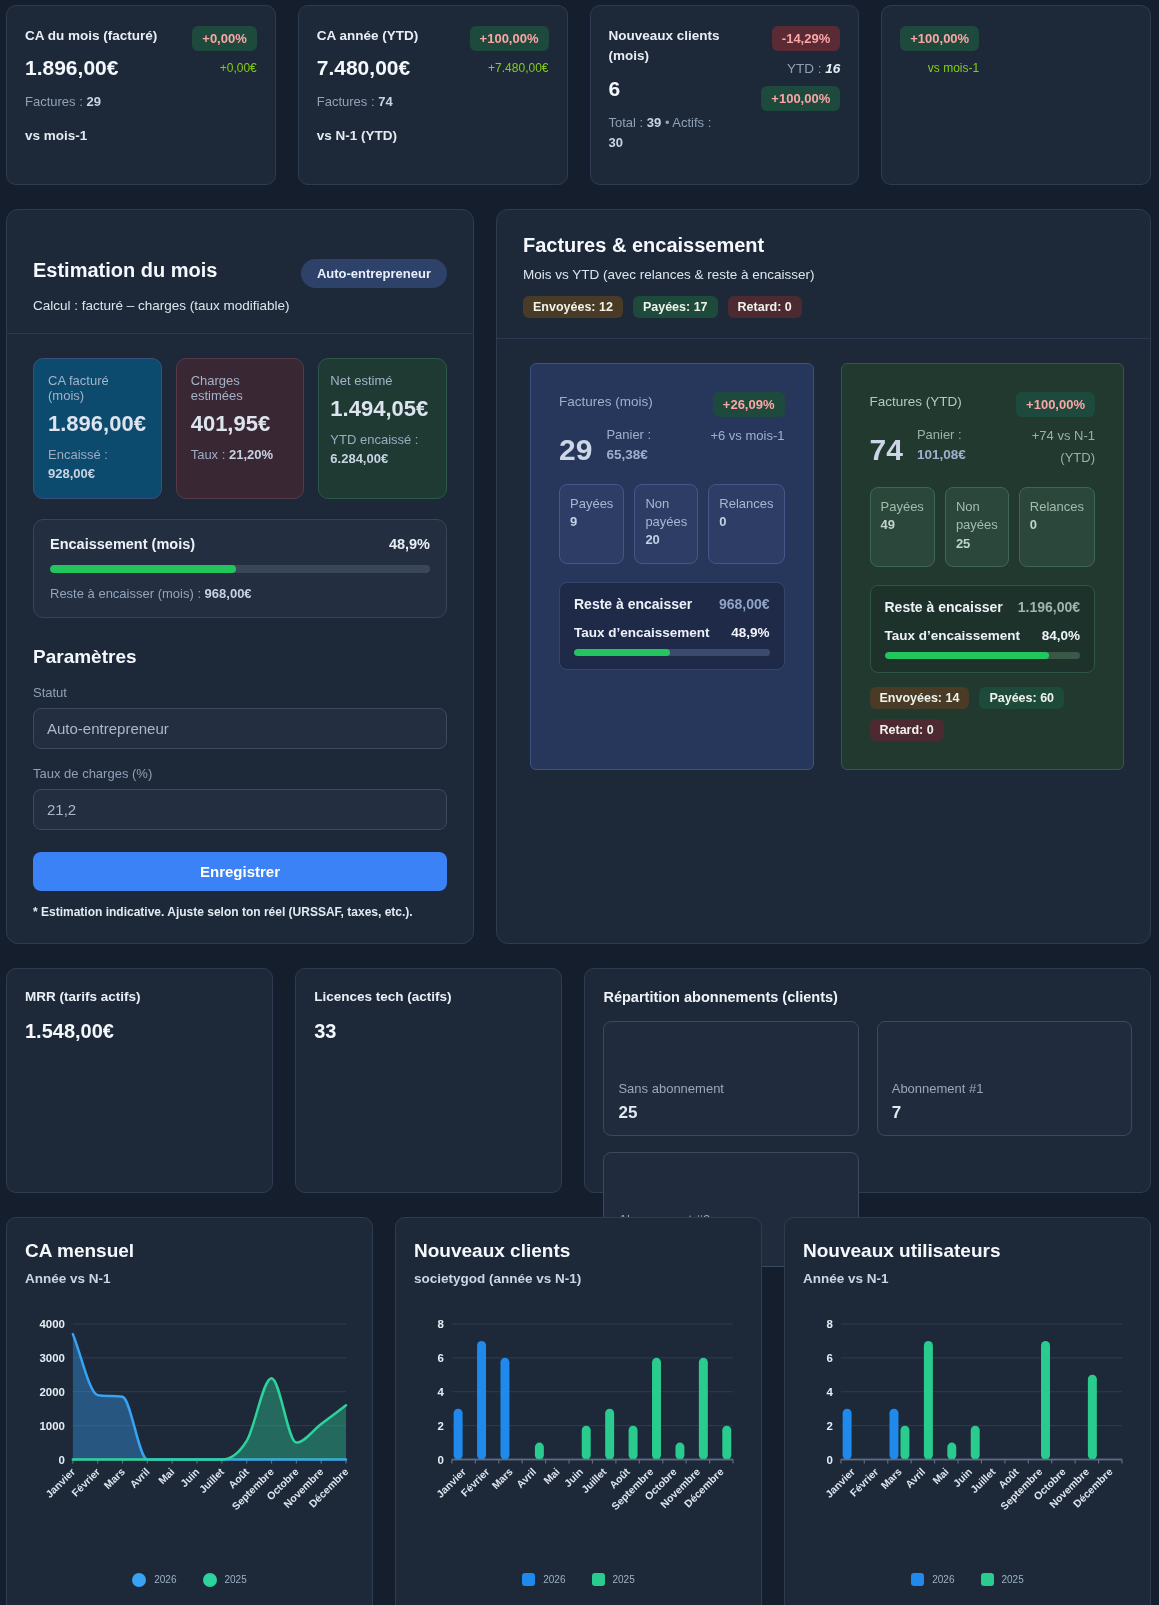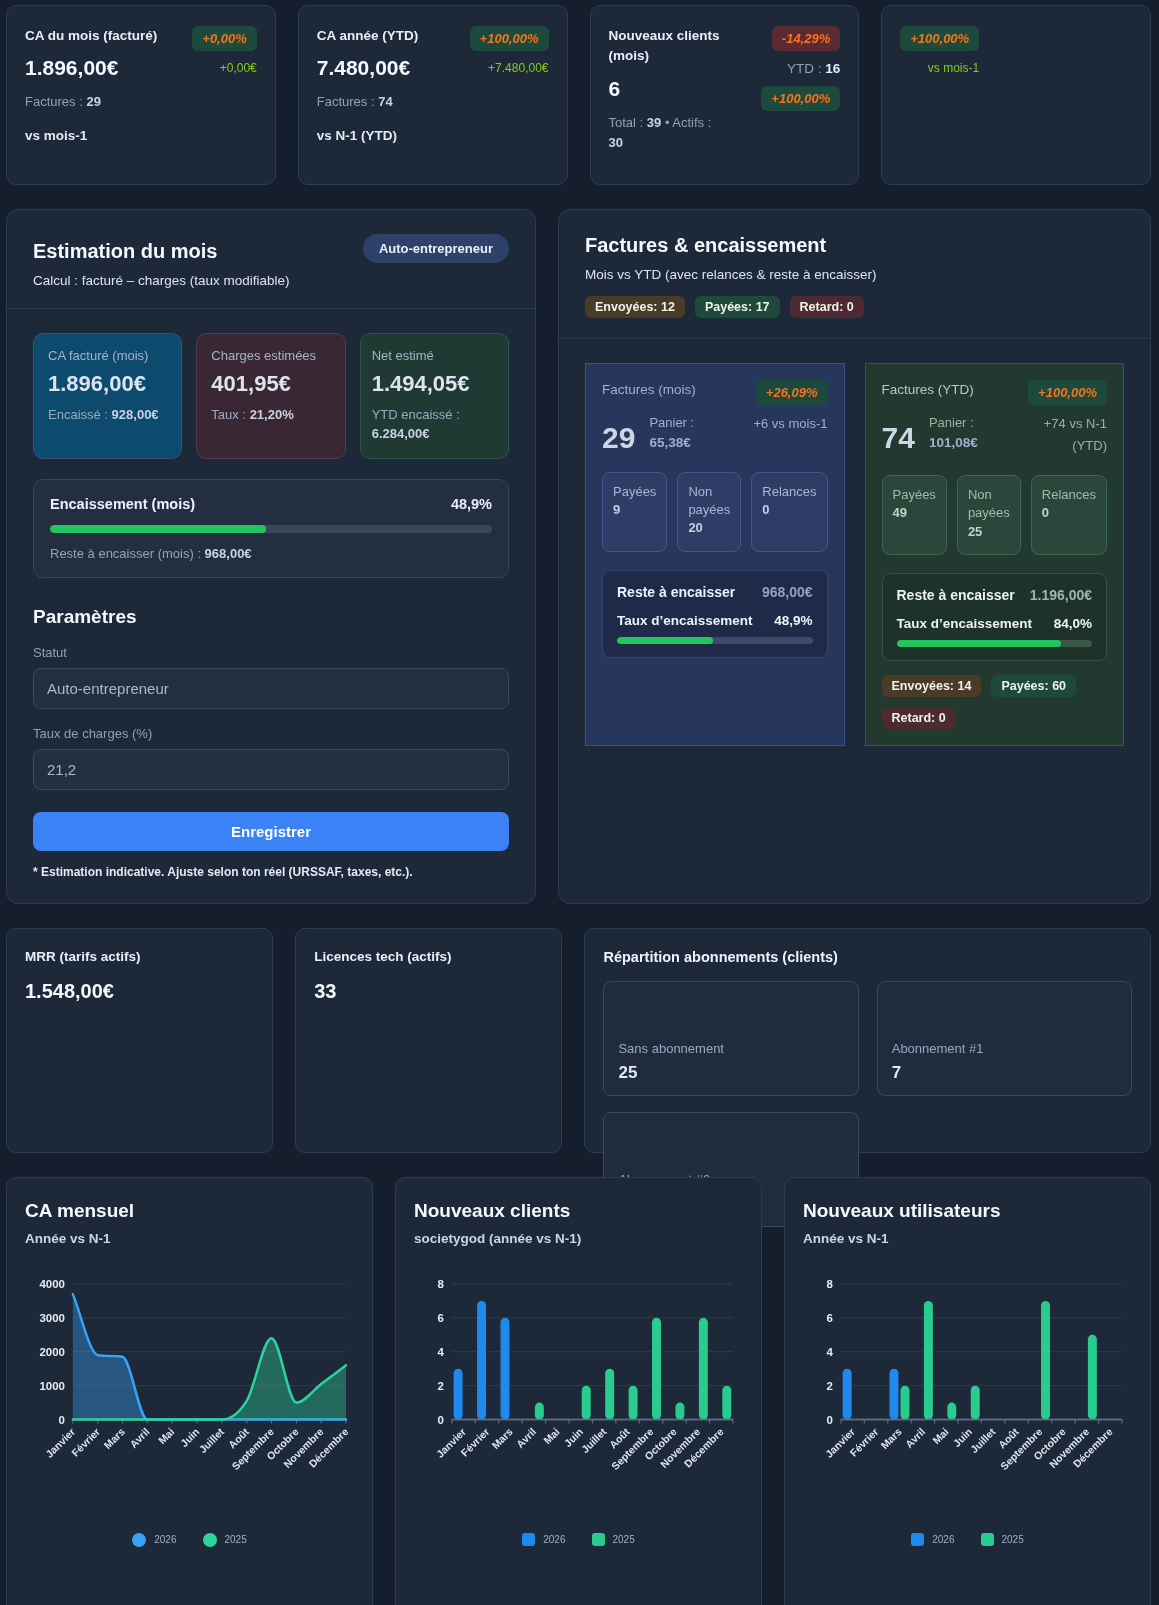--- a/index.html
+++ b/index.html
@@ -22,31 +22,31 @@
 
   
   .kpi { height:180px; padding:20px 18px; }
   .kpi-main { display:flex; justify-content:space-between; gap:8px; }
   .kpi-title { font-size:13.5px; font-weight:700; color:#e9eef6; line-height:1.5; margin-bottom:10px; max-width:160px; }
   .kpi-value { font-size:21px; font-weight:800; color:#f4f7fb; margin-bottom:12px; }
   .kpi-sub { font-size:13px; color:#90a1b6; line-height:1.55; max-width:160px; }
   .kpi-sub b { color:#c9d4e3; }
   .kpi-footer { margin-top:16px; font-size:13.5px; color:#e4eaf2; font-weight:600; }
   .kpi-right { display:flex; flex-direction:column; align-items:flex-end; gap:10px; flex-shrink:0; }
-  .badge { display:inline-block; padding:5px 10px; border-radius:6px; font-size:13px; font-weight:800; color:#f97316;font-style:italic; }
+  .badge { display:inline-block; padding:5px 10px; border-radius:6px; font-size:13px; font-weight:800; color:#fca5a5; }
   .badge-green { background:#1d4a3d; }
   .badge-red { background:#5a2b35; }
   .kpi-right-sub { font-size:12px; color:#84cc16; }
   .kpi-ytd { font-size:13.5px; color:#8fa0b5; }
-  .kpi-ytd b { color:#e8eef6; }
+  .kpi-ytd b { color:#e8eef6;font-style:italic; }
 
   
   .panel { border-radius:12px; min-height:690px; }
   .panel-head { padding:24px 26px 20px; border-bottom:1px solid #2b3950; }
-  .panel-title-row { display:flex; justify-content:space-between; align-items:flex-end; }
+  .panel-title-row { display:flex; justify-content:space-between; align-items:flex-start;margin-top:25px; }
   .panel-title { font-size:20px; font-weight:800; color:#f5f8fc; }
   .panel-sub { margin-top:10px; font-size:13.5px; color:#dde4ee; }
   .pill-round { background:#2e4168; border-radius:999px; padding:7px 16px; font-size:13px; font-weight:700; color:#e9f0fd; }
   .panel-body { padding:24px 26px; }
 
   
   .est-boxes { display:grid; grid-template-columns:1fr 1fr 1fr; gap:14px; }
   .est-box { border-radius:10px; padding:14px; min-height:118px; }
   .est-box .lbl { font-size:13px; color:#a4b3c9; margin-bottom:8px; }
   .est-box .val { font-size:22px; font-weight:800; color:#dde4ee; margin-bottom:9px; }
@@ -80,21 +80,21 @@
 
   
   .pill-row { margin-top:14px; display:flex; gap:10px; flex-wrap:wrap; }
   .pill { border-radius:6px; padding:4px 10px; font-size:12.5px; font-weight:600; color:#f0f3ea; }
   .pill b { font-weight:800; }
   .pill-amber { background:#4a3b27; }
   .pill-green { background:#1d4a3b; }
   .pill-red   { background:#4d2a32; }
 
   .fact-cards { display:grid; grid-template-columns:1fr 1fr; gap:20px; align-items:stretch; }
-  .fact-card { border-radius:0; padding:16px; display:flex; flex-direction:column; }
+  .fact-card { border-radius:6px; padding:28px; display:flex; flex-direction:column;margin-left:7px; }
   .fc-month { background:#27365b; border:1px solid #3d5184; }
   .fc-ytd   { background:#22392f; border:1px solid #30594a; }
   .fc-head { display:flex; justify-content:space-between; align-items:flex-start; gap:6px; }
   .fc-title { font-size:13.5px; color:#bcc9de; padding-top:2px; }
   .fc-row2 { display:flex; align-items:flex-start; margin-top:8px; }
   .fc-count { font-size:30px; font-weight:800; color:#ccd6e6; line-height:1.1; margin-top:8px; }
   .fc-panier { margin-left:14px; font-size:13px; line-height:1.5; }
   .fc-panier .p1 { color:#8da0bf; }
   .fc-panier .p2 { color:#9db0cf; font-weight:700; font-size:13.5px; }
   .fc-delta { margin-left:auto; text-align:right; font-size:13px; line-height:1.7; max-width:78px; }

